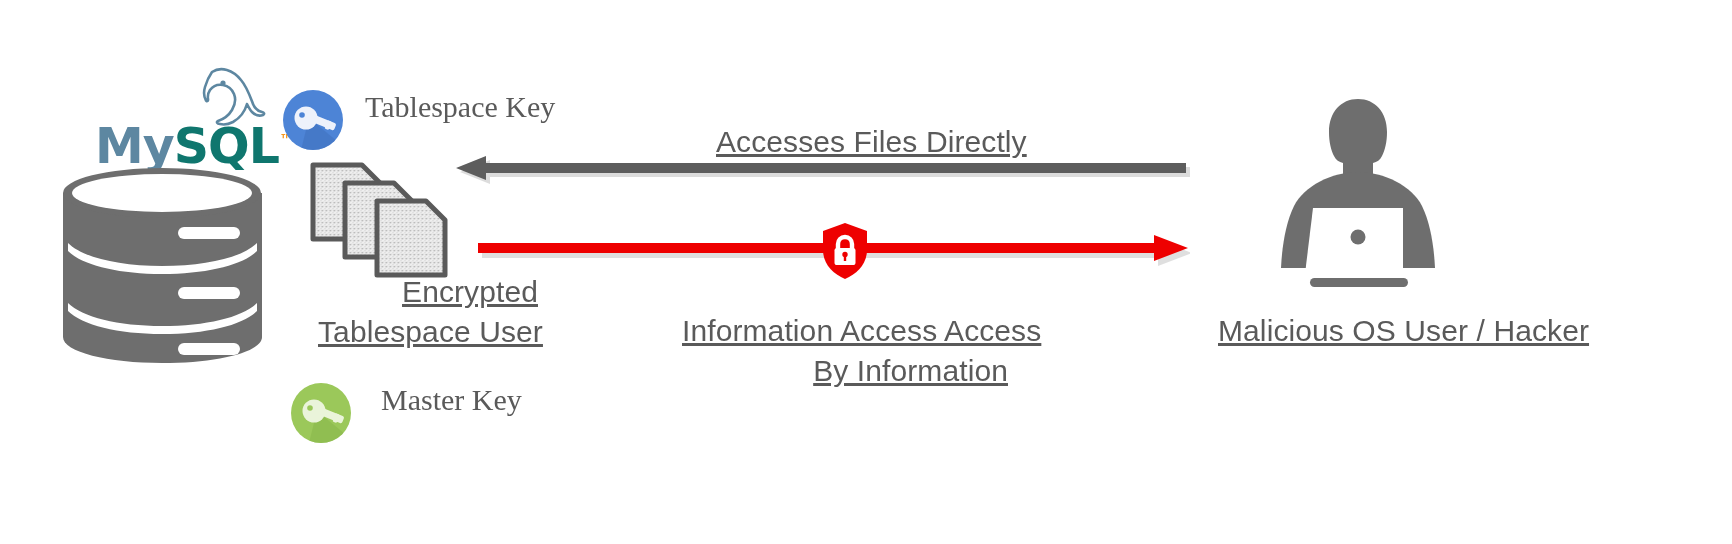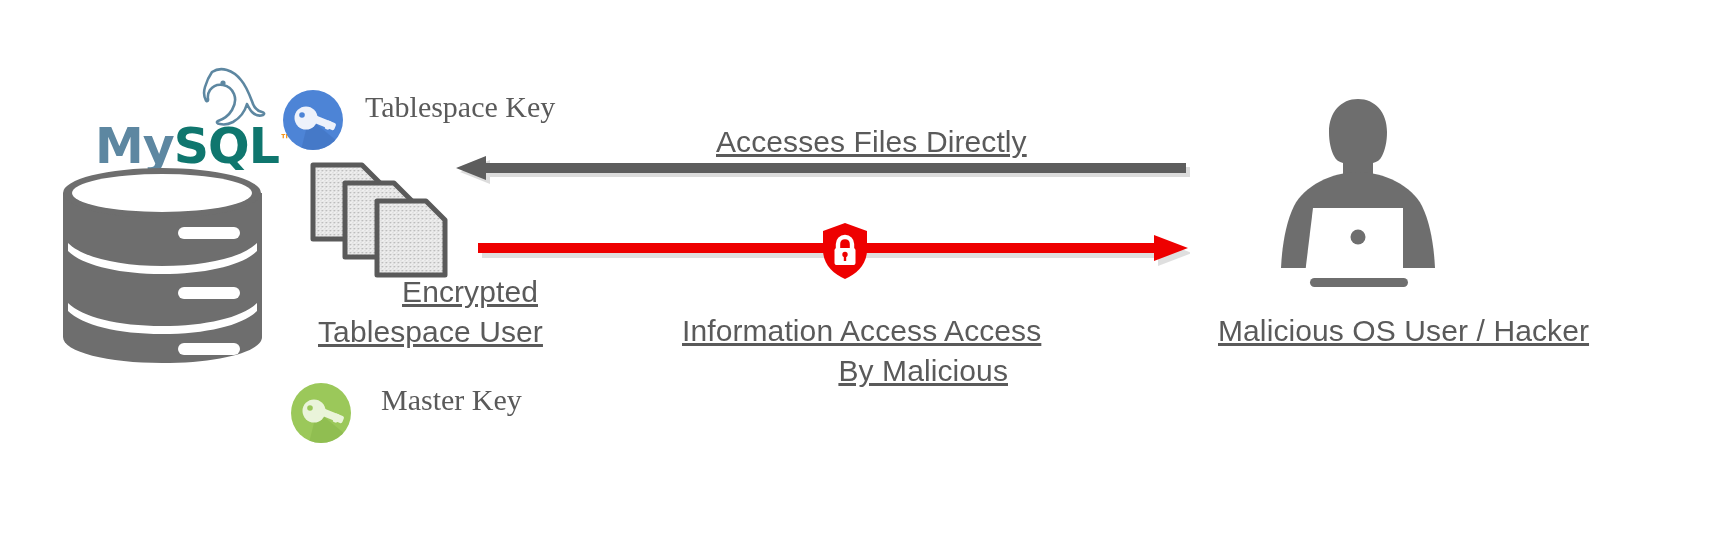--- a/index.html
+++ b/index.html
@@ -280,17 +280,17 @@
 
     <circle cx="86" cy="141" r="7.5" fill="#6e6e6e"></circle>
 
     <rect x="38" y="182" width="98" height="9" rx="4.5" fill="#6e6e6e"></rect>
   </svg>
 
   <div class="lbl center" id="label-accesses">Accesses Files Directly</div>
 
   <div class="lbl center" id="label-encrypted"><span>Encrypted</span><br><span>Tablespace User</span></div>
 
-  <div class="lbl center" id="label-blocked"><span>Information Access Access</span><br><span>By Malicious</span></div>
+  <div class="lbl center" id="label-blocked"><span>Information Access Access</span><br><span>By Information</span></div>
 
   <div class="lbl center" id="label-hacker">Malicious OS User / Hacker</div>
 
 </div>
 
 </body></html>

